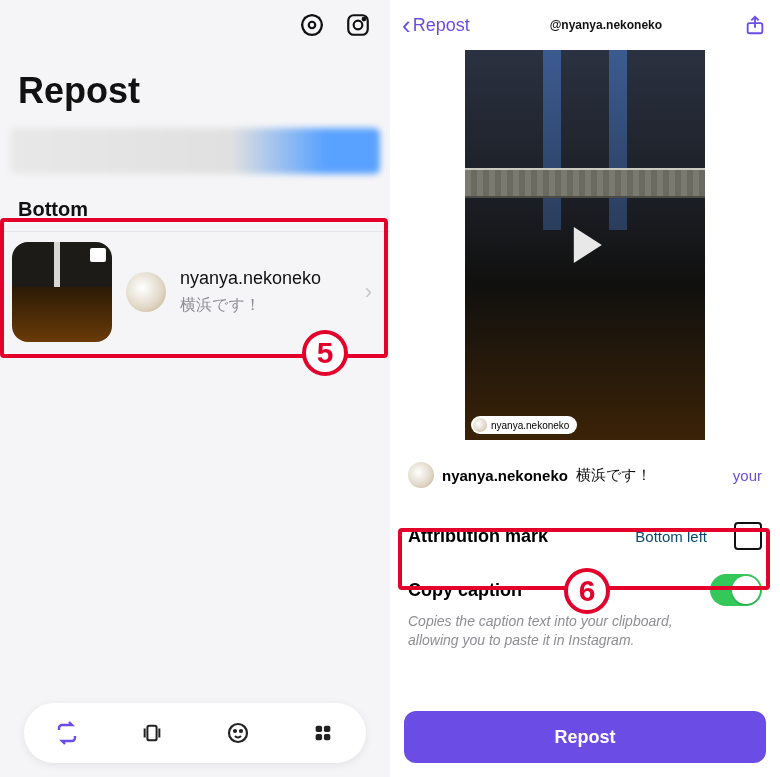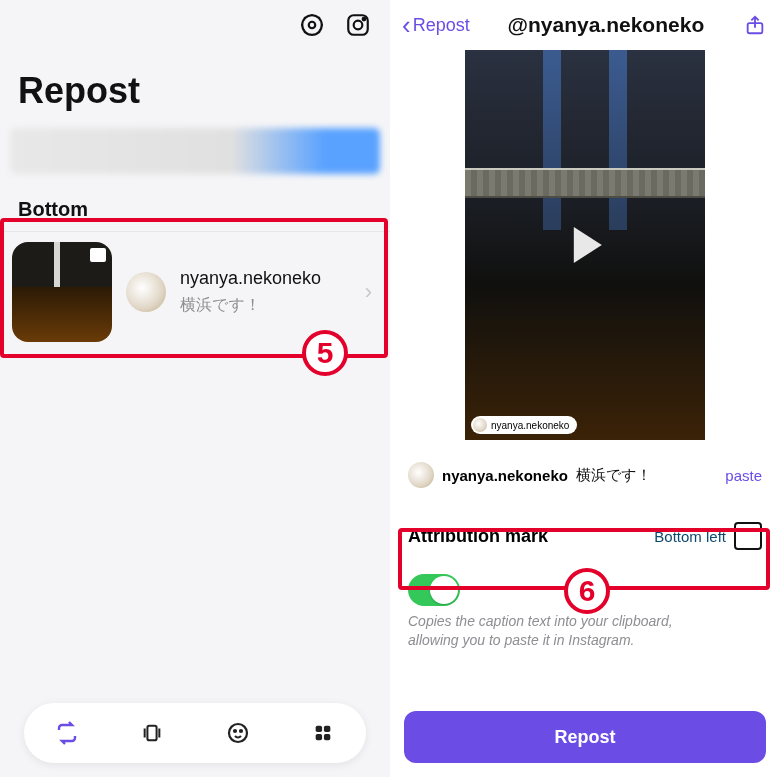--- a/index.html
+++ b/index.html
@@ -75,21 +75,21 @@
     display:flex; align-items:center; justify-content:space-around;
   }
   .nav-ic{ width:28px; height:28px; display:flex; align-items:center; justify-content:center; color:#222;}
   .nav-ic.active{ color:#6b4de6;}
 
   
   .right-top{
     height:50px; display:flex; align-items:center; padding:0 12px; gap:8px;
   }
   .back{ color:#6b4de6; display:flex; align-items:center; font-size:18px; gap:2px;}
-  .top-title{ flex:1; text-align:center; font-size:21px; font-weight:700; color:#111;}
+  .top-title{ flex:1; text-align:center; font-size:12px; font-weight:700; color:#111;}
   .share{ color:#6b4de6; width:26px; height:26px; display:flex; align-items:center; justify-content:center;}
 
   .media{
     margin:0 auto; width:240px; height:390px; position:relative;
     background: linear-gradient(180deg,#2a3140 0,#1a1d23 40%,#10100e 60%,#3b2207 100%);
     overflow:hidden;
   }
   .pylon{
     position:absolute; top:0; width:18px; height:180px;
     background:linear-gradient(180deg,#3b5b90,#2a3d5c);
@@ -117,21 +117,21 @@
     display:flex; align-items:center; gap:8px; padding:22px 18px 8px;
   }
   .cap-user{ font-weight:700; font-size:15px;}
   .cap-text{ font-size:15px; color:#111;}
   .more{ margin-left:auto; color:#6b4de6; font-size:15px;}
 
   .setting{
     padding:16px 18px;
   }
   .setting-row{
-    display:flex; align-items:center; gap:8px;
+    display:flex; align-items:center; gap:27px;
   }
   .setting-title{ font-size:18px; font-weight:700; flex:1;}
   .setting-val{ color:#0c4a6e; font-size:15px;}
   .chk{
     width:28px;height:28px;border:2.5px solid #111;border-radius:4px;background:#fff;
   }
   .setting-desc{ color:#8e8e93; font-size:14px; line-height:1.35; margin-top:6px; max-width:300px;font-style:italic;}
   .toggle{
     width:52px;height:32px;border-radius:16px;background:#34c759;position:relative;flex:0 0 auto;
   }
@@ -242,33 +242,34 @@
     <div class="attrib-chip">
       <span class="dot"></span>
       <span>nyanya.nekoneko</span>
     </div>
   </div>
 
   <div class="caption-row">
     <div class="avatar-sm" style="width:26px;height:26px;"></div>
     <span class="cap-user">nyanya.nekoneko</span>
     <span class="cap-text">横浜です！</span>
-    <span class="more">paste</span>
+    <span class="more">your</span>
   </div>
 
   <div class="setting" style="padding-top:26px;">
     <div class="setting-row">
       <div class="setting-title">Attribution mark</div>
       <div class="setting-val">Bottom left</div>
       <div class="chk"></div>
     </div>
   </div>
 
   <div class="setting" style="padding-top:8px;">
     <div class="setting-row">
+      <div class="setting-title">Copy caption</div>
       <div class="toggle"></div>
     </div>
     <div class="setting-desc">Copies the caption text into your clipboard, allowing you to paste it in Instagram.</div>
   </div>
 
   <div class="cta">Repost</div>
 
   <div class="callout" style="left:8px; top:528px; width:372px; height:62px;"></div>
   <div class="callout-num" style="left:174px; top:568px;">6</div>
 </div>

